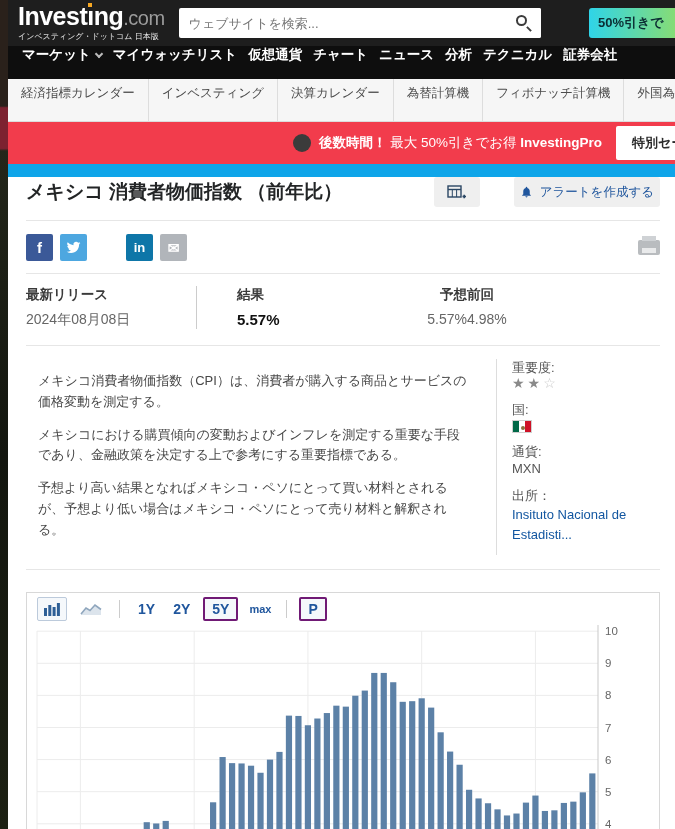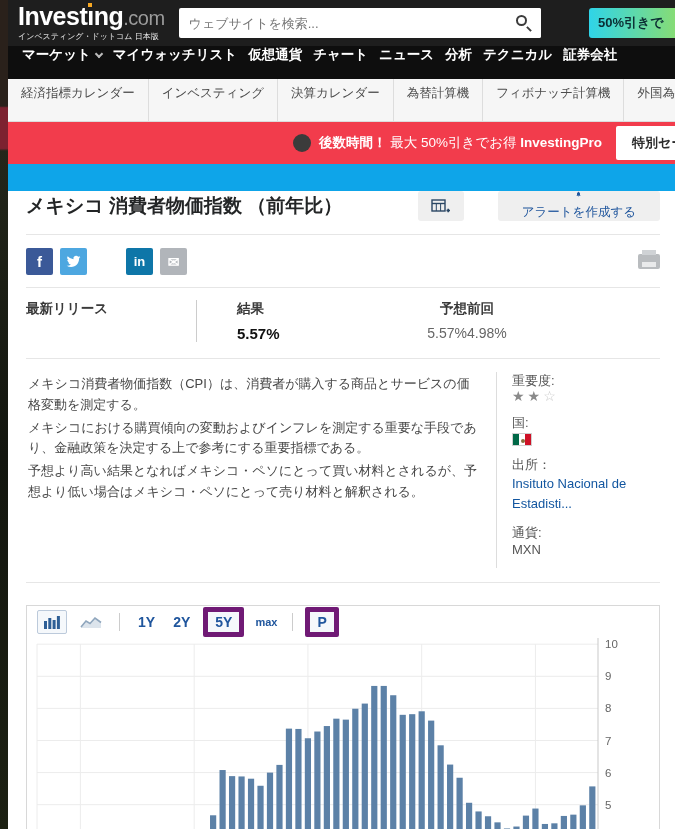--- a/index.html
+++ b/index.html
@@ -40,25 +40,25 @@
   
   .banner { height:42px; background:#f23c4c; display:flex; align-items:center; justify-content:flex-end; overflow:hidden; white-space:nowrap; }
   .banner-circle { width:18px; height:18px; border-radius:50%; background:#3b3b3b; flex:0 0 auto; margin-right:8px; }
   .banner-text { color:#fff; font-size:13.5px; }
   .banner-text b { font-weight:bold; }
   .banner-btn { margin-left:14px; margin-right:-52px; background:#fff; color:#2b2b2b; font-size:13px; font-weight:bold;
     border:none; padding:8px 16px; border-radius:2px; cursor:pointer; white-space:nowrap; font-family:inherit; }
 
   
   .content { padding:0 15px 0 18px; background:#fff; }
-  .title-row { display:flex; align-items:center; margin-top:27px;gap:20px; }
+  .title-row { display:flex; align-items:center; margin-top:13px;gap:20px; }
   h1.page-title { font-size:19px; font-weight:bold; color:#232526; flex:1; white-space:nowrap; overflow:hidden; }
   .icon-btn { height:30px; background:#efefef; border:none; border-radius:3px; display:flex; align-items:center; justify-content:center; cursor:pointer; }
   .cal-btn { width:46px; margin-right:14px; }
-  .alert-btn { padding:0 24px; gap:7px; color:#20569d; font-size:12.5px; font-family:inherit; white-space:nowrap;flex-direction:column; }
+  .alert-btn { padding:0 6px; gap:7px; color:#20569d; font-size:12.5px; font-family:inherit; white-space:nowrap; }
 
   .divider { height:1px; background:#e6e6e6; }
   .d1 { margin-top:13px; } .d2 { } .d3 { } .d4 { }
 
   .social-row { display:flex; align-items:center; gap:7px; padding:13px 0 12px 0; }
   .soc { width:27px; height:27px; border-radius:2px; display:flex; align-items:center; justify-content:center; color:#fff; font-weight:bold; font-size:15px; cursor:pointer; border:none; }
   .soc-fb { background:#3b5998; }
   .soc-tw { background:#4da7e0; }
   .soc-li { background:#0e76a8; font-size:13px;margin-left:32px; }
   .soc-em { background:#b1b5ba; font-size:14px; }
@@ -70,41 +70,41 @@
   .stat-col .stat-label { font-size:13.5px; color:#3a3a3a; font-weight:bold; }
   .stat-col .stat-value { font-size:14px; color:#666; margin-top:7px; }
   .stat-release { width:170px; }
   .stat-vdiv { width:1px; align-self:stretch; background:#ccc; margin-right:40px; }
   .stat-actual { width:115px; }
   .stat-actual .stat-value { font-weight:bold; color:#111; font-size:15px; }
   .stat-forecast { width:115px;text-align:right; }
 
   .about-row { display:flex; padding:13px 0 14px 0; }
   .desc { width:455px; font-size:13px; color:#474747; line-height:1.6; }
-  .desc p { margin:2px; }
+  .desc p { margin:12px; }
   .about-vdiv { width:1px; background:#ddd; margin:0 15px; }
   .facts { flex:1; font-size:13px; }
   .fact-row { display:flex; margin-bottom:11px;flex-direction:column; }
   .fact-label { width:52px; color:#555; flex:0 0 auto; }
   .fact-value { color:#555; }
   .stars { letter-spacing:3px; font-size:14px; line-height:13px; }
   .star-f { color:#8a8a8a; } .star-e { color:#c9c9c9; }
   .flag-mx { display:inline-block; width:20px; height:13px; border:1px solid #d0d0d0;
     background:linear-gradient(90deg,#006847 0 33%,#fff 33% 66%,#ce1126 66% 100%); position:relative; top:1px; }
   .flag-mx::after { content:""; position:absolute; left:8px; top:5px; width:4px; height:4px; border-radius:50%; background:#8a6d3b; }
   .fact-link { color:#1256a0; cursor:pointer; width:135px; line-height:1.5; }
 
   
   .chart-card { margin-top:22px; border:1px solid #d8d8d8; border-bottom:none; height:342px; overflow:hidden; }
   .chart-toolbar { height:32px; display:flex; align-items:center; padding:0 10px; gap:9px; }
   .tool-box { border:1px solid #bccadb; background:#f5f8fb; border-radius:2px; }
   .tool-icon { width:30px; height:24px; display:flex; align-items:center; justify-content:center; cursor:pointer; }
   .tool-sep { width:1px; height:18px; background:#ccc; margin:0 4px; }
   .range { color:#20569d; font-size:14px; font-weight:bold; cursor:pointer; padding:2px 5px; }
-  .range.boxed { border:5px solid #701a75; background:#f5f8fb; border-radius:2px; padding:2px 7px; }
+  .range.boxed { border:2px solid #701a75; background:#f5f8fb; border-radius:2px; padding:2px 7px; }
   .range.small { font-size:11px; padding:2px 3px; }
   .chart-area { position:relative; height:309px; }
   .watermark { position:absolute; left:14px; top:214px; font-size:35px; font-weight:bold; color:#53575e; opacity:.9; white-space:nowrap; pointer-events:none; }
   .wm-i { position:relative; }
   .wm-i::after { content:""; position:absolute; width:5px; height:5px; background:#f7a823; left:50%; margin-left:-2px; top:1px; }
   .wm-tld { color:#a2a6ab; font-weight:normal; }
 </style>
 </head>
 <body>
 
@@ -208,20 +208,21 @@
           <span>✉</span>
         </button>
       <span class="printer"></span>
     </div>
 
     <div class="divider d2"></div>
 
     <div class="stats-row">
       <div class="stat-col stat-release">
         <div class="stat-label">最新リリース</div>
+        <div class="stat-value">2024年08月08日</div>
       </div>
       <div class="stat-vdiv"></div>
       <div class="stat-col stat-actual">
         <div class="stat-label">結果</div>
         <div class="stat-value">5.57%</div>
       </div>
       <div class="stat-col stat-forecast">
         <div class="stat-label">予想</div>
         <div class="stat-value">5.57%</div>
       </div>
@@ -243,26 +244,26 @@
       <div class="facts">
         <div class="fact-row">
           <span class="fact-label">重要度:</span>
           <span class="fact-value stars"><span class="star-f">★</span><span class="star-f">★</span><span class="star-e">☆</span></span>
         </div>
         <div class="fact-row">
           <span class="fact-label">国:</span>
           <span class="flag-mx"></span>
         </div>
         <div class="fact-row">
+          <span class="fact-label">通貨:</span>
+          <span class="fact-value">MXN</span>
+        </div>
+        <div class="fact-row">
           <span class="fact-label">出所：</span>
           <span class="fact-value fact-link">Insituto Nacional de Estadisti...</span>
-        </div>
-        <div class="fact-row">
-          <span class="fact-label">通貨:</span>
-          <span class="fact-value">MXN</span>
         </div>
       </div>
     </div>
 
     <div class="divider d4"></div>
 
     <div class="chart-card">
       <div class="chart-toolbar">
         <span class="tool-icon tool-box">
           <svg width="16" height="14" viewBox="0 0 16 14">

